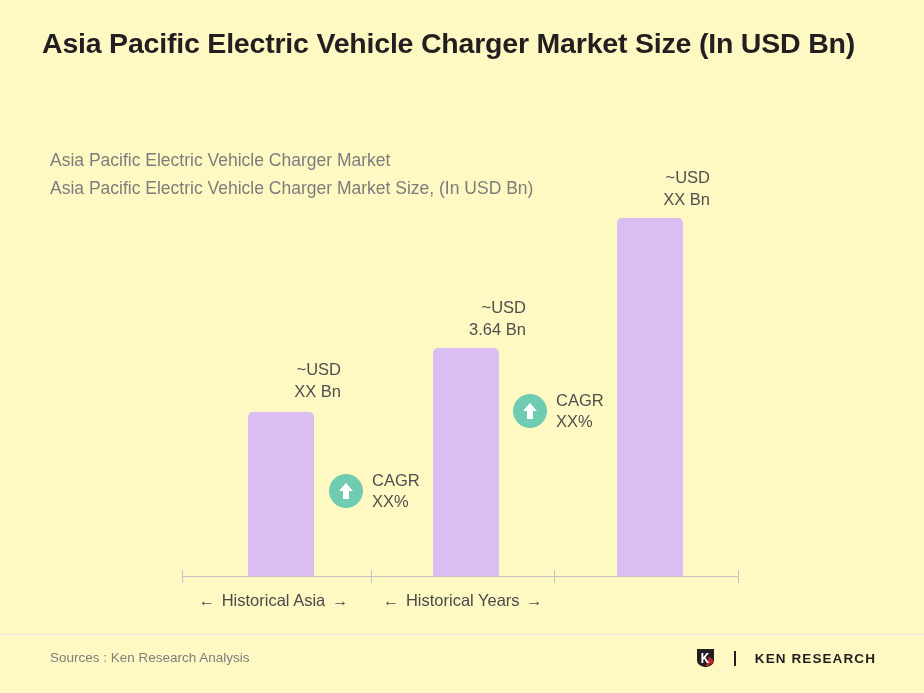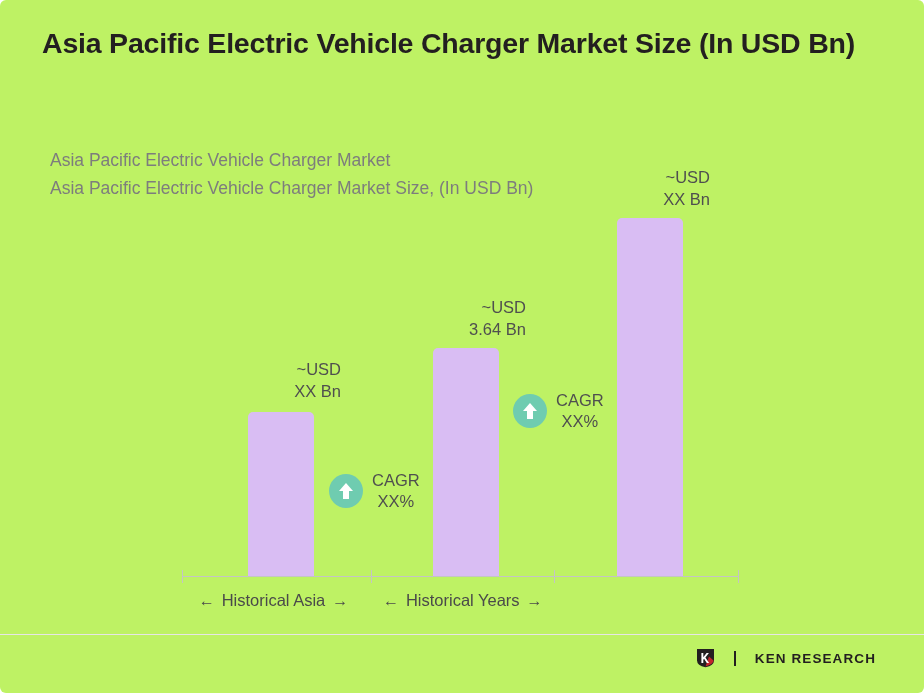--- a/index.html
+++ b/index.html
@@ -12,22 +12,21 @@
     height: 693px;
     font-family: "Liberation Sans", sans-serif;
     color: #3a3a3a;
     overflow: hidden;
     position: relative;
   }
 
   .slide {
     position: absolute;
     inset: 0;
-    background: #bef264;
-    border-radius: 6px;
+    background: #fef9c3;
   }
 
   
   .title {
     position: absolute;
     left: 42px;
     top: 26px;
     width: 870px;
     font-size: 28.5px;
     font-weight: bold;
@@ -73,21 +72,20 @@
     text-align: right;
     white-space: nowrap;
   }
 
   
   .cagr {
     position: absolute;
     display: flex;
     align-items: center;
     gap: 9px;
-    text-align: center;
   }
   .cagr-circle {
     width: 34px;
     height: 34px;
     border-radius: 50%;
     background: #6fccb0;
     flex: 0 0 auto;
     position: relative;
   }
   .cagr-circle svg {
@@ -251,20 +249,21 @@
       </div>
       <div class="period" style="width:367px; justify-content:flex-start; padding-left:18px;">
         <span class="arr">←</span>
         <span>Historical Years</span>
         <span class="arr">→</span>
       </div>
     </div>
   </div>
 
   <div class="footer-rule"></div>
+  <div class="source">Sources : Ken Research Analysis</div>
 
   <div class="logo">
     <div class="logo-mark">
       <svg width="19" height="20" viewBox="0 0 19 20" aria-hidden="true">
         <path d="M1 1 H18 V12.5 Q18 17.5 9.5 19.3 Q1 17.5 1 12.5 Z" fill="#231f20"></path>
         <path d="M13 8.5 L17.6 12.6 Q17.2 16.6 9.5 18.4 Z" fill="#c1272d"></path>
         <path d="M5.4 5 H7.3 V9.2 L10.6 5 H12.9 L9.4 9.4 L13.1 15 H10.8 L8.1 10.8 L7.3 11.8 V15 H5.4 Z" fill="#ffffff"></path>
       </svg>
     </div>
     <div class="logo-sep"></div>

